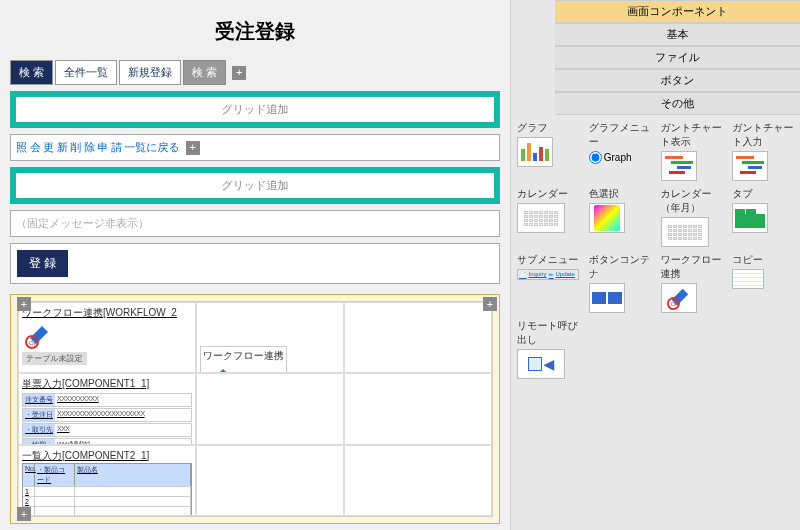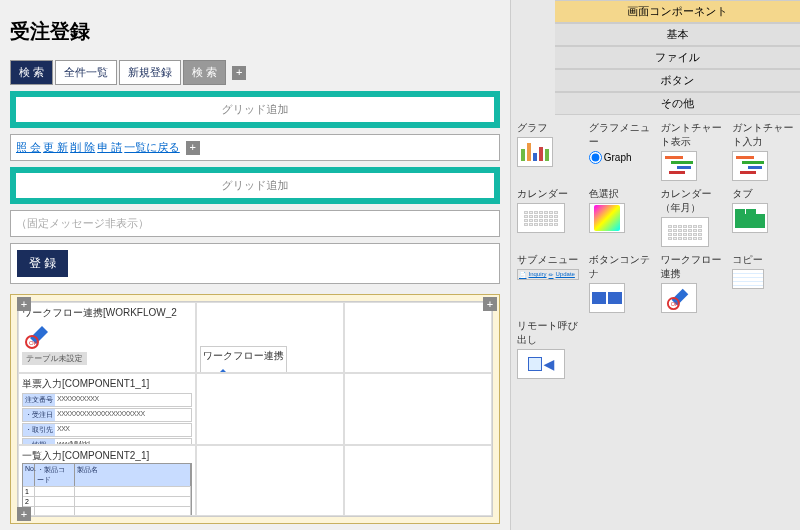--- a/index.html
+++ b/index.html
@@ -1,43 +1,43 @@
 <!DOCTYPE html>
 <html><head>
 <meta charset="utf-8">
 <style>
 * { box-sizing: border-box; margin: 0; padding: 0; }
 body { font-family: "MS Gothic", "Meiryo", sans-serif; font-size: 12px; background: #f5f5f5; width: 800px; height: 530px; overflow: hidden; display: flex; }
 .left { width: 510px; background: #f0f0f0; padding: 10px; }
 .right { flex: 1; background: #e8e8e8; border-left: 1px solid #ccc; overflow-y: auto; }
 
-.title { font-size: 20px; font-weight: bold; padding: 8px 0 15px; }
+.title { font-size: 20px; font-weight: bold; text-align: center; padding: 8px 0 15px; }
 
 .tabrow { display: flex; align-items: center; margin-bottom: 6px; }
 .tab { background: #fff; color: #1a2d5c; border: 1px solid #999; padding: 4px 8px; font-size: 11px; margin-right: 2px; cursor: pointer; }
 .tab.active { background: #1a2d5c; color: #fff; }
 .tab.gray { background: #999; color: #fff; border-color: #888; }
 .plus { width: 14px; height: 14px; background: #888; color: #fff; display: inline-flex; align-items: center; justify-content: center; font-size: 11px; line-height: 1; cursor: pointer; margin-left: 4px; }
 
 .bar { border: 6px solid #14b8a6; background: #fff; padding: 5px; text-align: center; color: #888; margin-bottom: 6px; font-size: 11px; }
 
 .linkrow { border: 1px solid #aaa; background: #fff; padding: 5px; margin-bottom: 6px; color: #06c; font-size: 11px; display: flex; align-items: center; gap: 2px; }
-.linkrow span { text-decoration: underline; cursor: pointer; }
+.linkrow span { cursor: pointer; }
 
 .msgbar { border: 1px solid #aaa; background: #fff; padding: 5px; color: #aaa; margin-bottom: 6px; font-size: 11px; }
 
 .btn-register { border: 1px solid #aaa; background: #fff; padding: 6px; margin-bottom: 10px; }
 .btn-register .btn { background: #1a2d5c; color: #fff; padding: 5px 12px; display: inline-block; font-size: 12px; cursor: pointer; }
 
 .canvas { background: #fdf5d8; border: 1px solid #c8b060; padding: 6px; height: 230px; position: relative; }
 .canvas .plus-tl { position: absolute; top: 2px; left: 2px; }
 .canvas .plus-tr { position: absolute; top: 2px; right: 2px; }
 .canvas .plus-bl { position: absolute; bottom: 2px; left: 2px; }
 .grid { display: grid; grid-template-columns: 1.2fr 1fr 1fr; grid-template-rows: 1fr 1fr 1fr; border: 1px solid #ccc; height: 100%; background: #fff; }
-.cell { border: 1px solid #ddd; padding: 3px; overflow: hidden; font-size: 9px; }
+.cell { border: 1px solid #ddd; padding: 3px; overflow: hidden; font-size: 9px; text-decoration: underline; }
 .wf-label { font-size: 10px; color: #333; }
 .wf-icon { width: 32px; height: 28px; position: relative; margin-top: 2px; }
 .wf-icon svg { width: 32px; height: 28px; }
 .badge-unset { background: #ddd; color: #555; font-size: 8px; padding: 1px 4px; display: inline-block; margin-top: 2px; }
 .mini-form { margin-top: 2px; }
 .mini-row { display: flex; font-size: 7px; color: #555; border: 1px solid #ccc; margin-bottom: 1px; }
 .mini-row .lbl { background: #c8dcff; color: #1a2d5c; padding: 1px 2px; width: 32px; }
 .mini-row .val { padding: 1px 2px; flex: 1; letter-spacing: -0.5px; overflow: hidden; }
 .mini-table { border: 1px solid #999; font-size: 7px; }
 .mini-table .hdr { display: flex; background: #c8dcff; color: #1a2d5c; }

